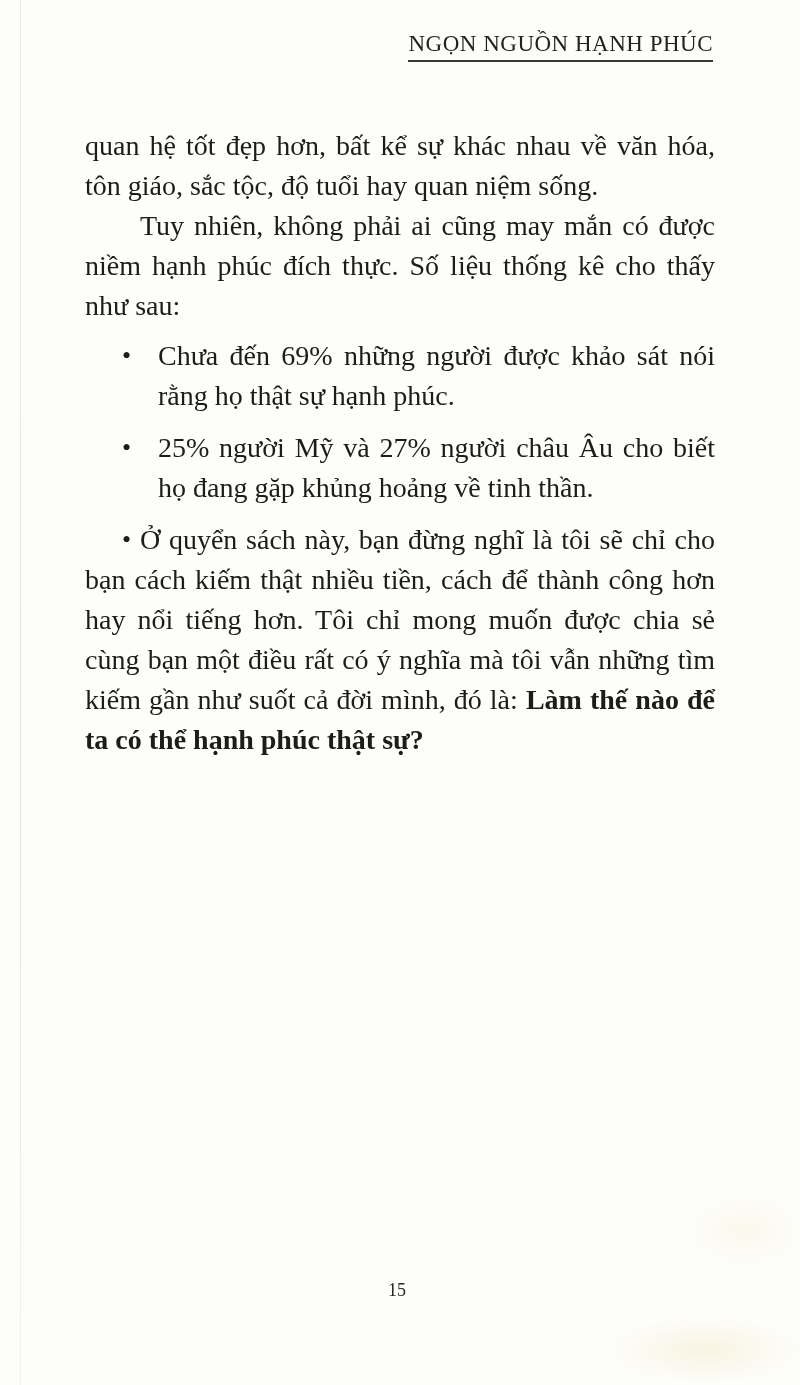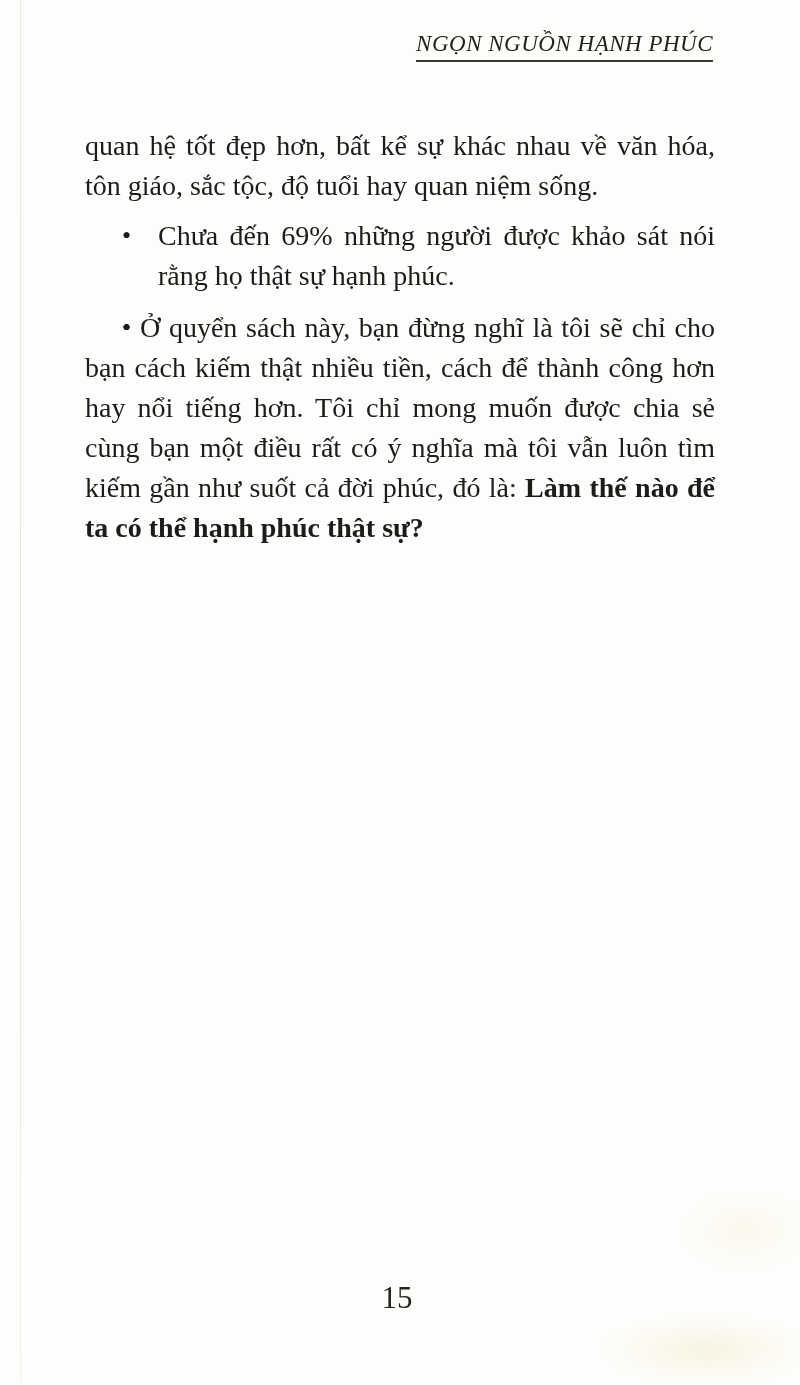--- a/index.html
+++ b/index.html
@@ -33,21 +33,20 @@
   .running-head {
     position: absolute;
     top: 31px;
     right: 87px;
     font-size: 23px;
     letter-spacing: 0.5px;
     color: #23221f;
     border-bottom: 2px solid #3a3833;
     padding-bottom: 3px;
     white-space: nowrap;
-    font-style: italic;
   }
   .content {
     position: absolute;
     left: 85px;
     right: 85px;
     top: 126px;
     font-size: 28px;
     line-height: 40px;
     text-align: justify;
     text-justify: inter-word;
@@ -73,51 +72,53 @@
     font-size: 26px;
     line-height: 40px;
   }
   .bold-tail { font-weight: bold; }
   .page-number {
     position: absolute;
     top: 1280px;
     left: 0;
     width: 794px;
     text-align: center;
-    font-size: 31px;
+    font-size: 18px;
     color: #262521;
   }
 </style>
 </head>
 <body>
 
 <div class="page-edge"></div>
 <div class="smudge-b"></div>
 <div class="smudge-a"></div>
 
 <div class="running-head">NGỌN NGUỒN HẠNH PHÚC</div>
 
 <div class="content">
 
   <p class="first">quan hệ tốt đẹp hơn, bất kể sự khác nhau về văn hóa, tôn giáo, sắc tộc, độ tuổi hay quan niệm sống.</p>
 
+  <p class="indent">Tuy nhiên, không phải ai cũng may mắn có được niềm hạnh phúc đích thực. Số liệu thống kê cho thấy như sau:</p>
 
   <ul class="bullets">
     <li>
       <span class="bullet-dot">•</span>
       <span>Chưa đến 69% những người được khảo sát nói rằng họ thật sự hạnh phúc.</span>
     </li>
     <li>
       <span class="bullet-dot">•</span>
+      <span>25% người Mỹ và 27% người châu Âu cho biết họ đang gặp khủng hoảng về tinh thần.</span>
     </li>
     <li>
       <span class="bullet-dot">•</span>
     </li>
   </ul>
 
 
   <p class="indent">
-    <span>Ở quyển sách này, bạn đừng nghĩ là tôi sẽ chỉ cho bạn cách kiếm thật nhiều tiền, cách để thành công hơn hay nổi tiếng hơn. Tôi chỉ mong muốn được chia sẻ cùng bạn một điều rất có ý nghĩa mà tôi vẫn luôn tìm kiếm gần như suốt cả đời phúc, đó là: </span><span class="bold-tail">Làm thế nào để ta có thể hạnh phúc thật sự?</span>
+    <span>Ở quyển sách này, bạn đừng nghĩ là tôi sẽ chỉ cho bạn cách kiếm thật nhiều tiền, cách để thành công hơn hay nổi tiếng hơn. Tôi chỉ mong muốn được chia sẻ cùng bạn một điều rất có ý nghĩa mà tôi vẫn những tìm kiếm gần như suốt cả đời mình, đó là: </span><span class="bold-tail">Làm thế nào để ta có thể hạnh phúc thật sự?</span>
   </p>
 
 </div>
 
 <div class="page-number">15</div>
 
 </body></html>

